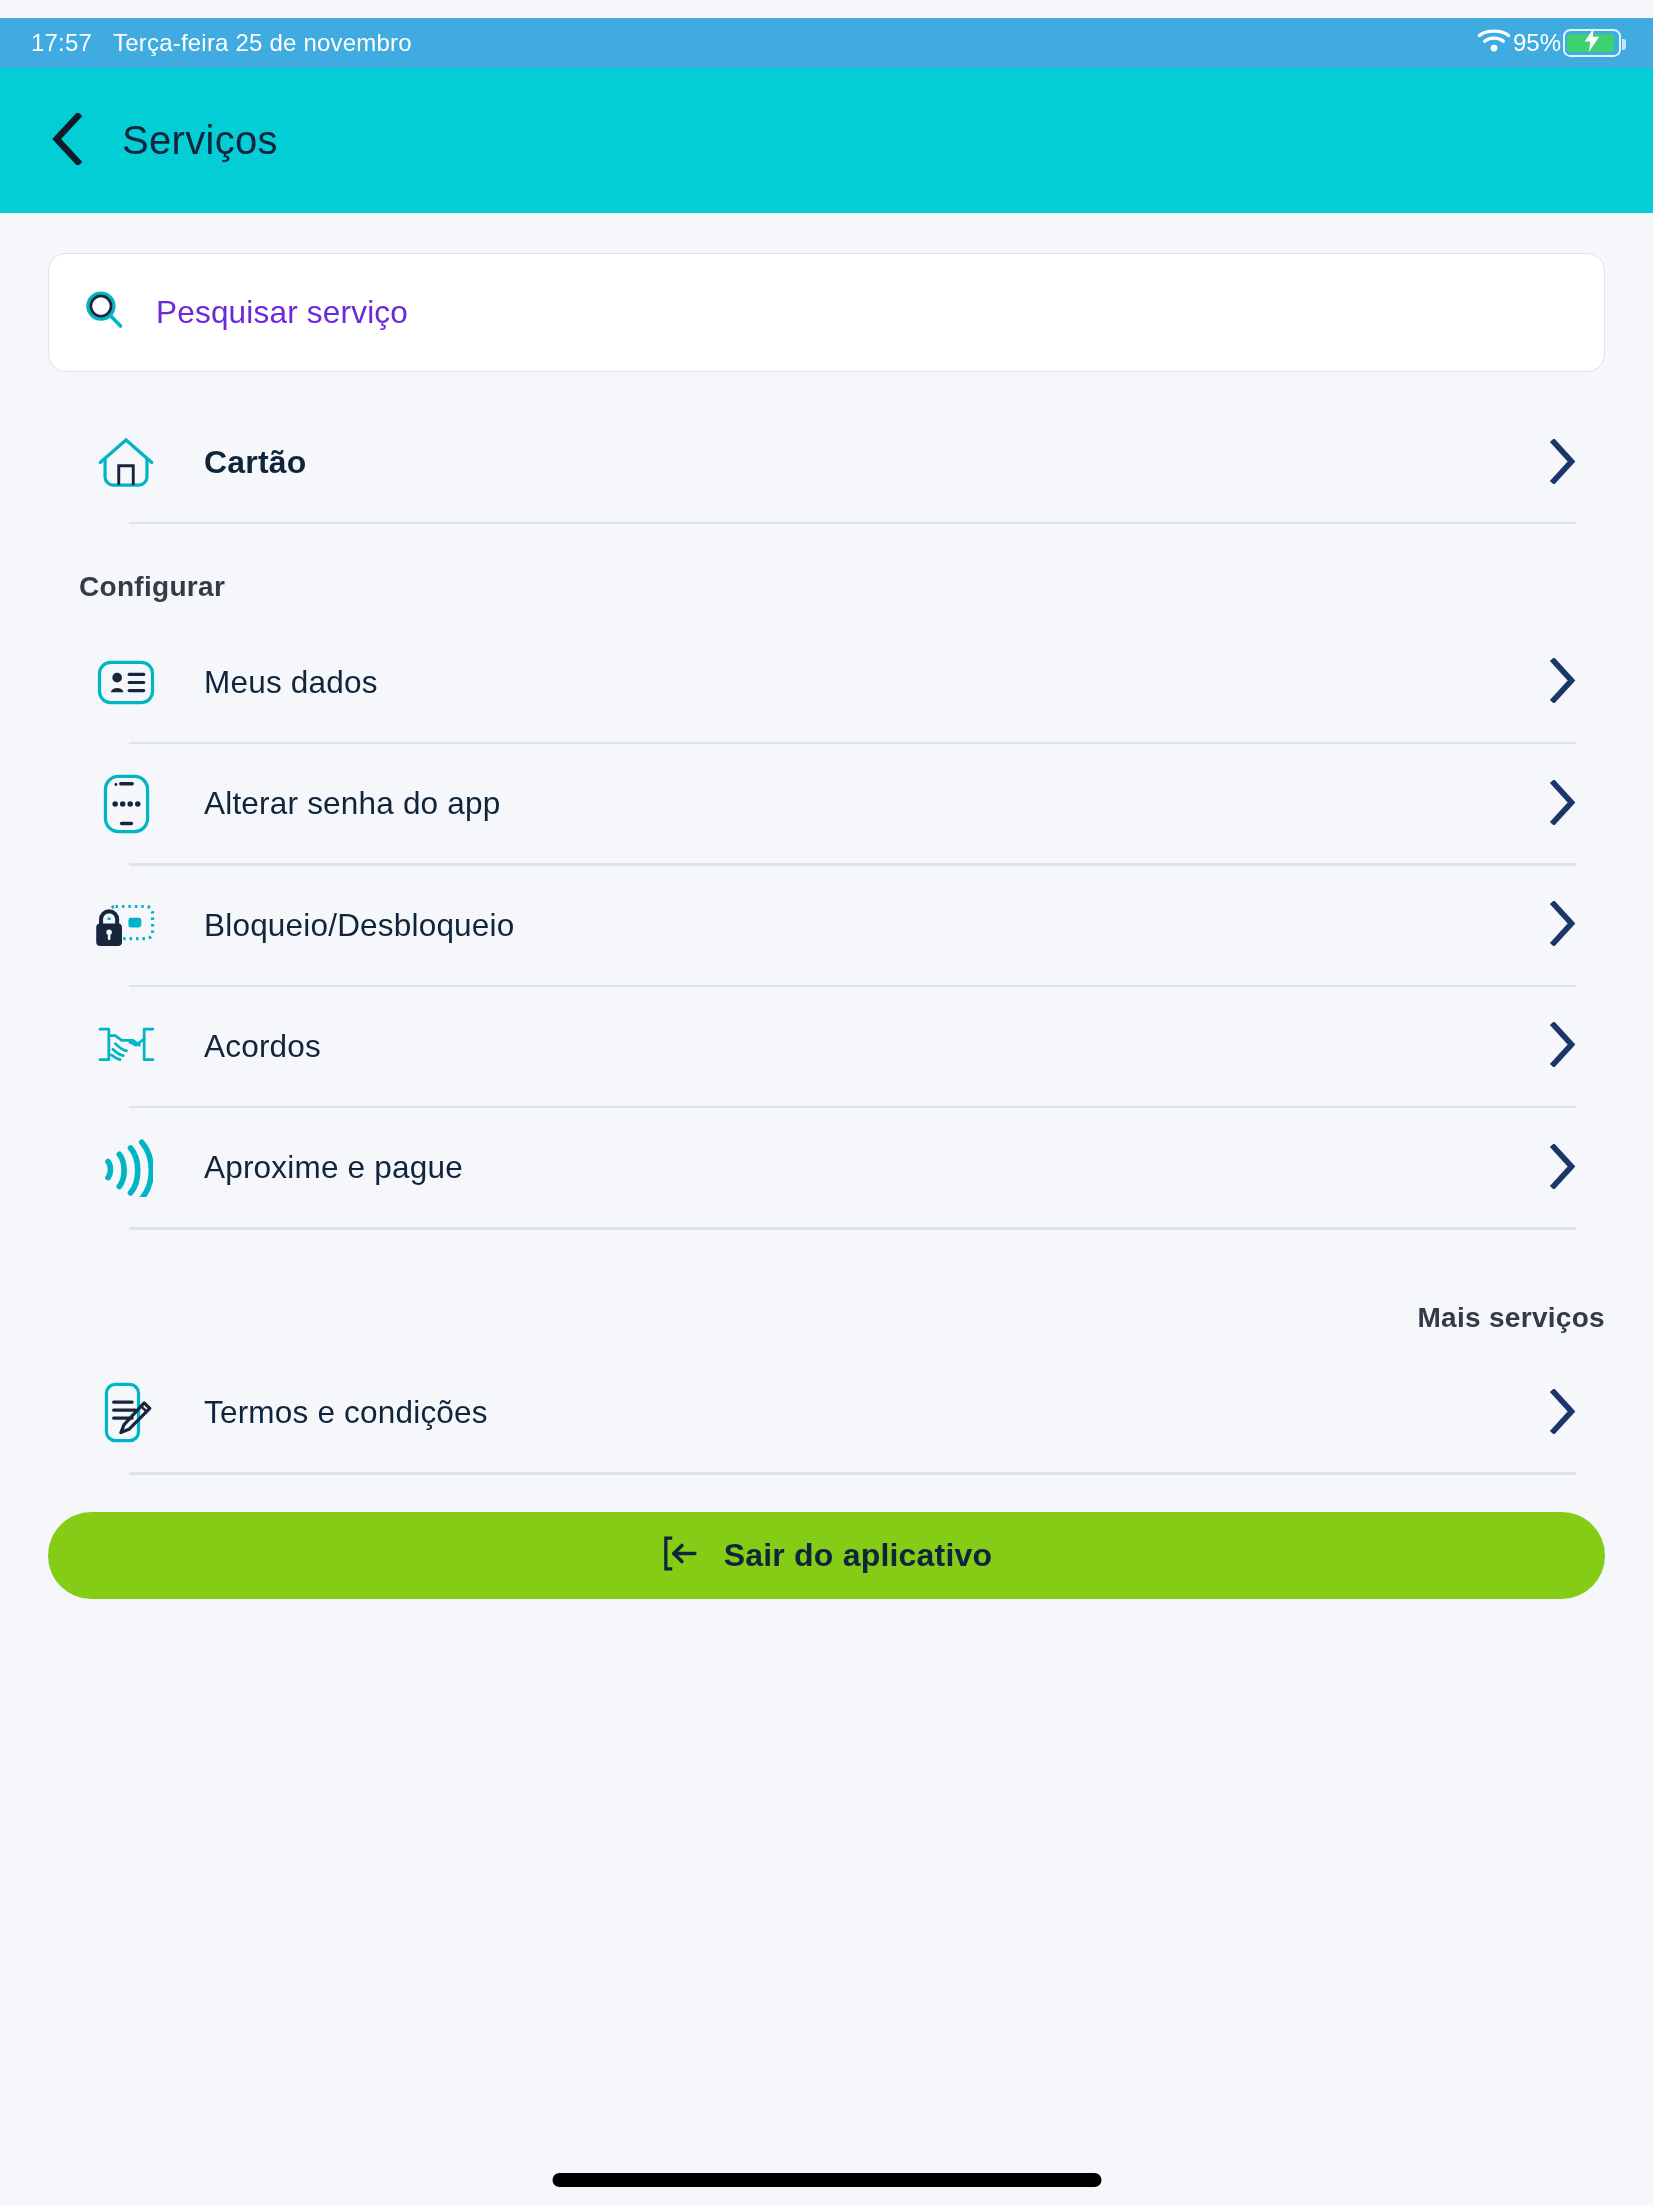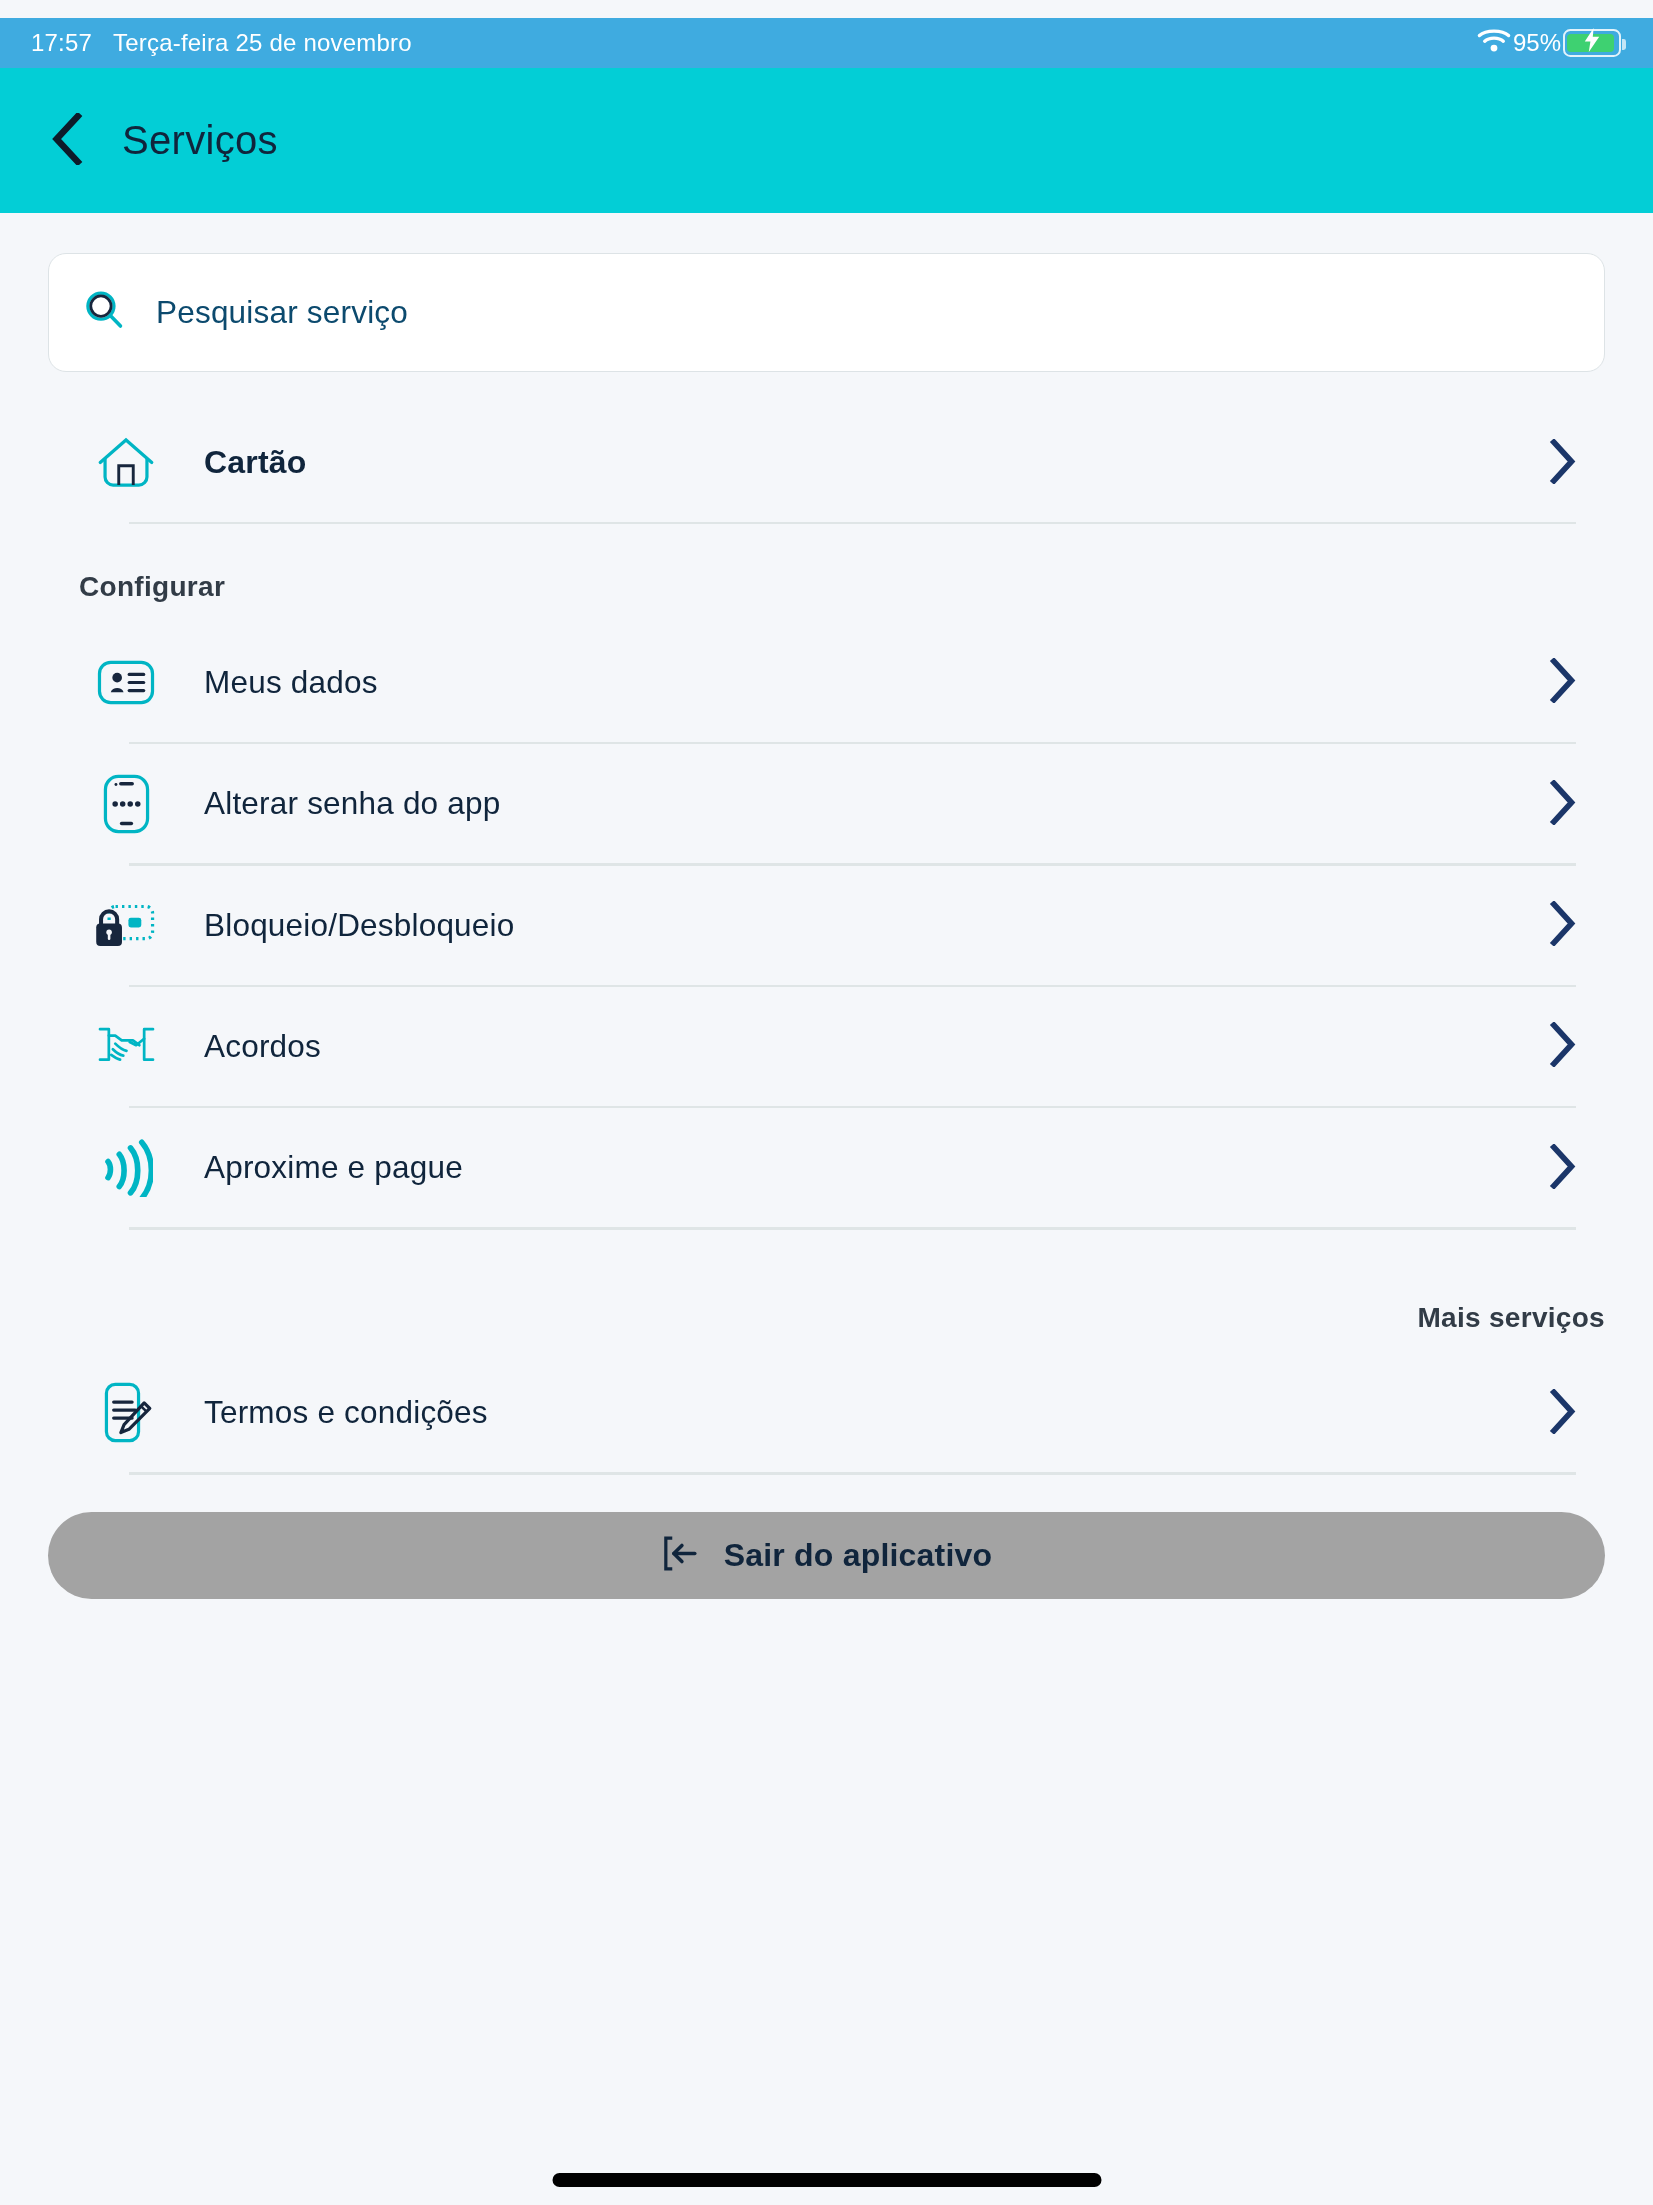--- a/index.html
+++ b/index.html
@@ -96,21 +96,21 @@
     background: #ffffff;
     border: 1.6px solid #dde3e6;
     border-radius: 18px;
     display: flex;
     align-items: center;
     padding: 0 34px;
     gap: 29px;
   }
   .search-placeholder {
     font-size: 31.5px;
-    color: #0c4a6e;
+    color: #6d28d9;
     letter-spacing: 0.2px;
     text-align: center;
   }
 
   .list { margin-top: 31px; }
 
   .row {
     height: 119px;
     display: flex;
     align-items: center;
@@ -147,21 +147,21 @@
     font-weight: bold;
     color: #323c47;
     letter-spacing: 0.3px;
     padding: 47px 0 19.4px 31px;
   }
   .section-title.spaced { padding-top: 72px; text-align: right; }
 
   .logout-btn {
     margin: 37px 0 0 0;
     height: 87px;
-    background: #a3a3a3;
+    background: #84cc16;
     border-radius: 45px;
     border: none;
     width: 100%;
     display: flex;
     align-items: center;
     justify-content: center;
     gap: 26px;
     cursor: pointer;
   }
   .logout-label {

